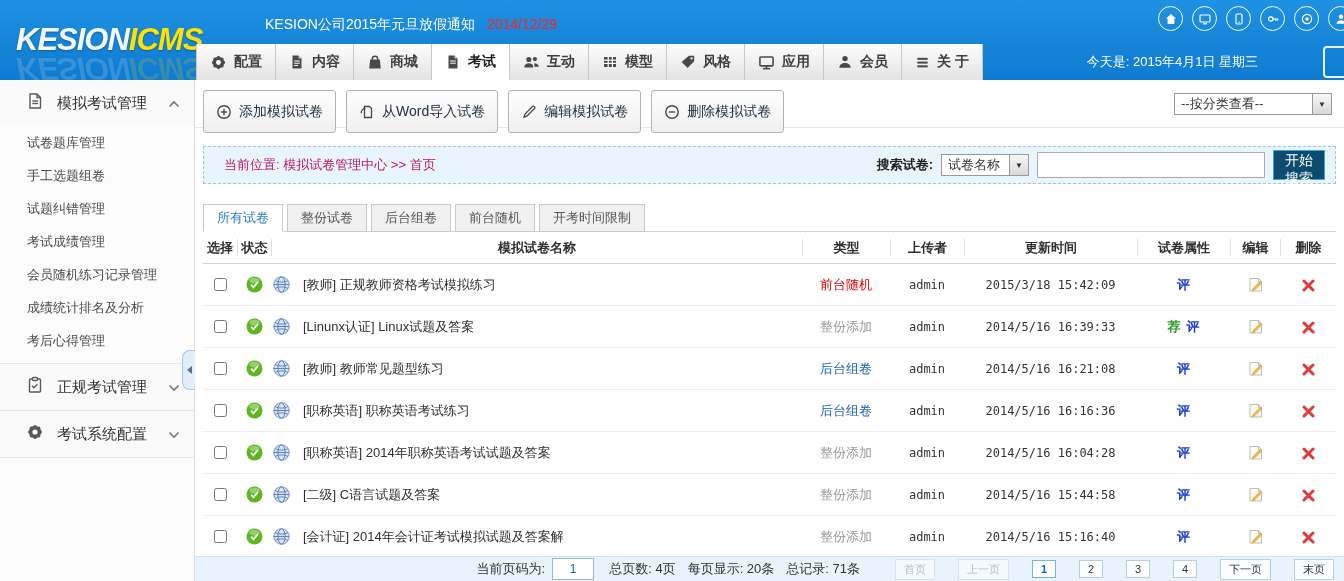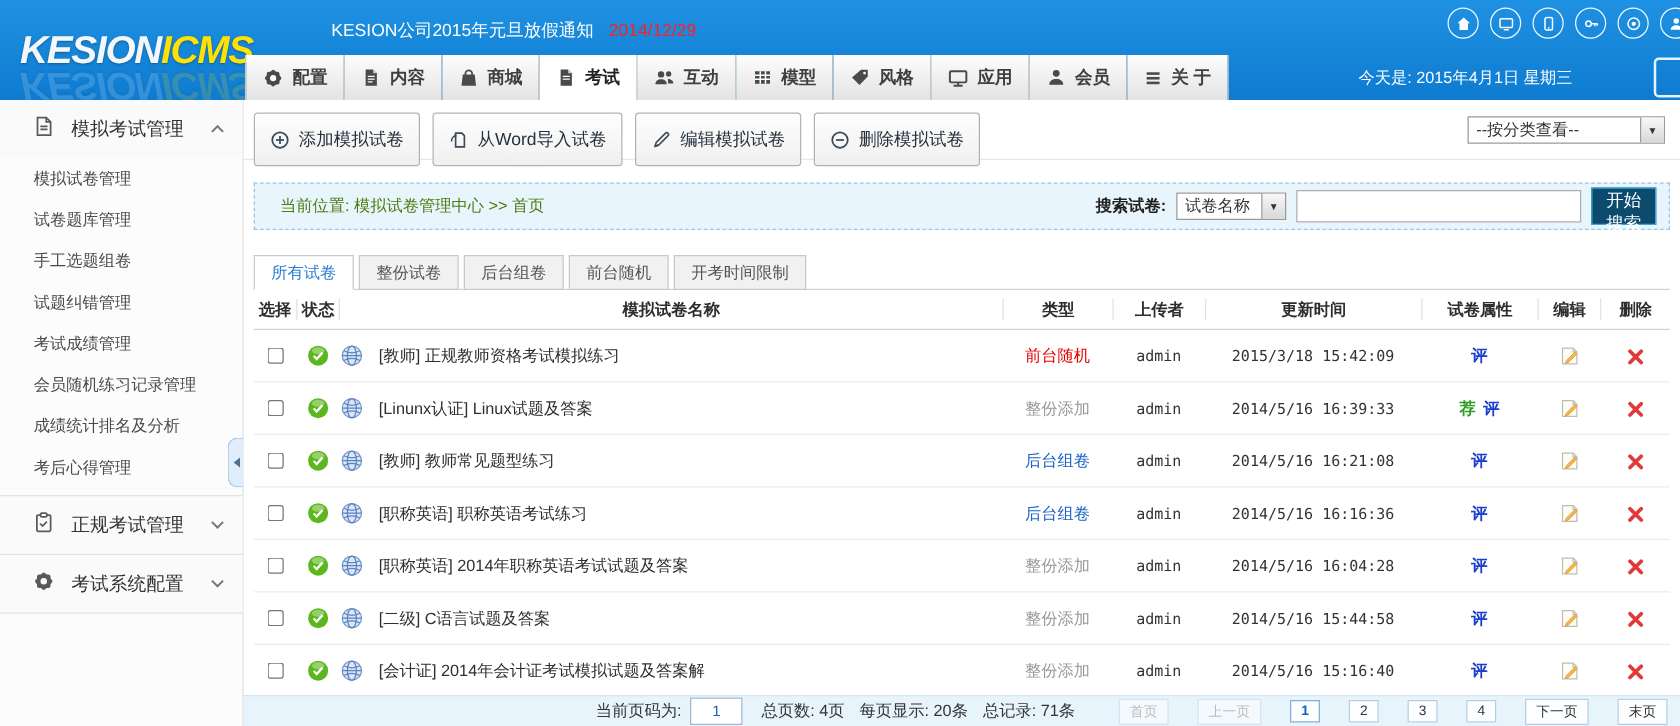--- a/index.html
+++ b/index.html
@@ -53,21 +53,21 @@
   .bicon{display:flex;}
   .catsel{position:absolute;top:13px;right:12px;width:158px;height:22px;border:1px solid #9a9a9a;
           background:#fff;display:flex;align-items:center;font-size:13px;color:#333;
           padding-left:6px;box-sizing:border-box;cursor:pointer;}
   .selbtn{margin-left:auto;width:18px;align-self:stretch;background:linear-gradient(#f8f8f8,#d8d8d8);
           border-left:1px solid #9a9a9a;display:flex;align-items:center;justify-content:center;
           font-size:8px;color:#333;}
   .crumbbar{position:absolute;left:8px;right:8px;top:66px;height:38px;background:#e9f5fd;
             border:1px dashed #9cc7e2;box-sizing:border-box;display:flex;align-items:center;
             padding:0 10px 0 20px;}
-  .crumb{font-size:13px;color:#4d7c0f;}
+  .crumb{font-size:13px;color:#be185d;}
   .searchbox{margin-left:auto;display:flex;align-items:center;gap:8px;}
   .slab{font-size:13px;font-weight:bold;color:#222;}
   .fieldsel{width:88px;height:22px;border:1px solid #9a9a9a;background:#fff;display:flex;
             align-items:center;padding-left:6px;font-size:13px;color:#333;box-sizing:border-box;cursor:pointer;}
   .sinput{width:228px;height:26px;border:1px solid #abadb3;background:#fff;box-sizing:border-box;
           font-size:13px;padding:0 6px;font-family:inherit;}
   .sbtn{width:52px;height:30px;background:#0c4a6e;color:#fff;border:1px solid #3da5dc;
         font-size:14px;cursor:pointer;font-family:inherit;}
   
   .listtabs{position:absolute;left:8px;top:124px;display:flex;gap:4px;height:28px;z-index:2;}
@@ -293,21 +293,20 @@
             <path d="M11 2v3.5h3.5"></path>
             <line x1="6.3" y1="9" x2="12" y2="9"></line>
             <line x1="6.3" y1="11.5" x2="12" y2="11.5"></line>
           </svg></span>
       <span class="slabel">模拟考试管理</span>
       <span><svg width="12" height="8" viewBox="0 0 12 8" fill="none" stroke="#777" stroke-width="1.6">
             <path d="M1.5 6.5 6 2l4.5 4.5"></path>
           </svg></span>
     </div>
     <nav class="subnav">
-      <div class="sitem">模拟试卷管理</div>
       <div class="sitem">试卷题库管理</div>
       <div class="sitem">手工选题组卷</div>
       <div class="sitem">试题纠错管理</div>
       <div class="sitem">考试成绩管理</div>
       <div class="sitem">会员随机练习记录管理</div>
       <div class="sitem">成绩统计排名及分析</div>
       <div class="sitem">考后心得管理</div>
     </nav>
     <div class="sec sec-b">
       <span><svg width="18" height="18" viewBox="0 0 18 18" fill="none" stroke="#5a5a5a" stroke-width="1.4">

